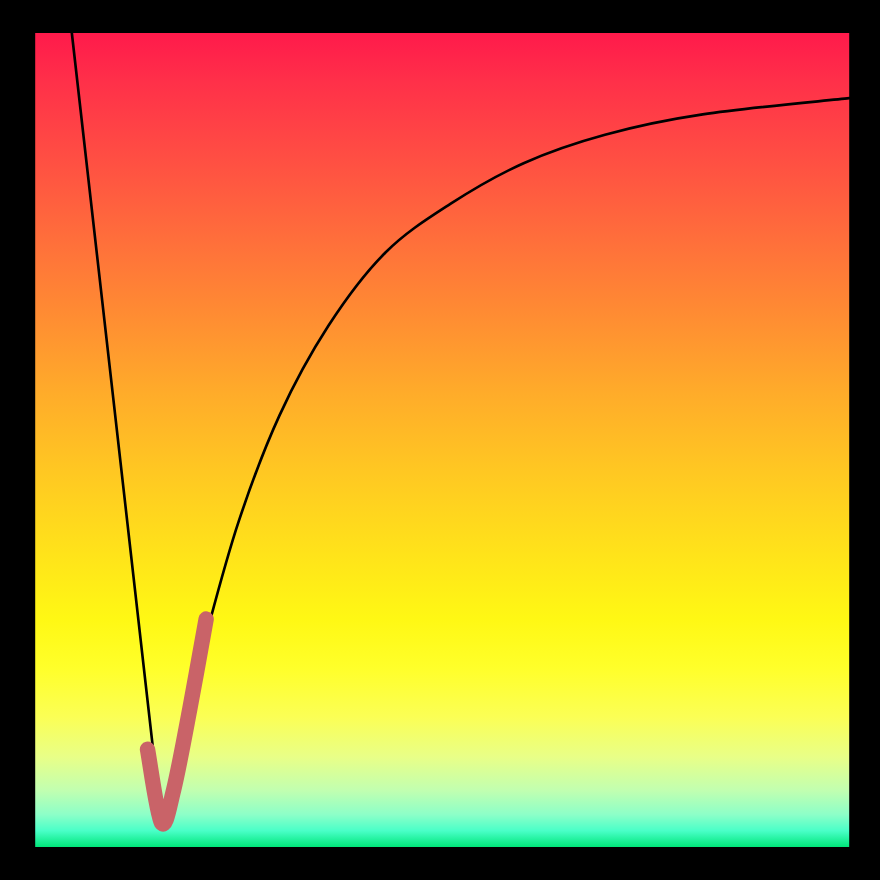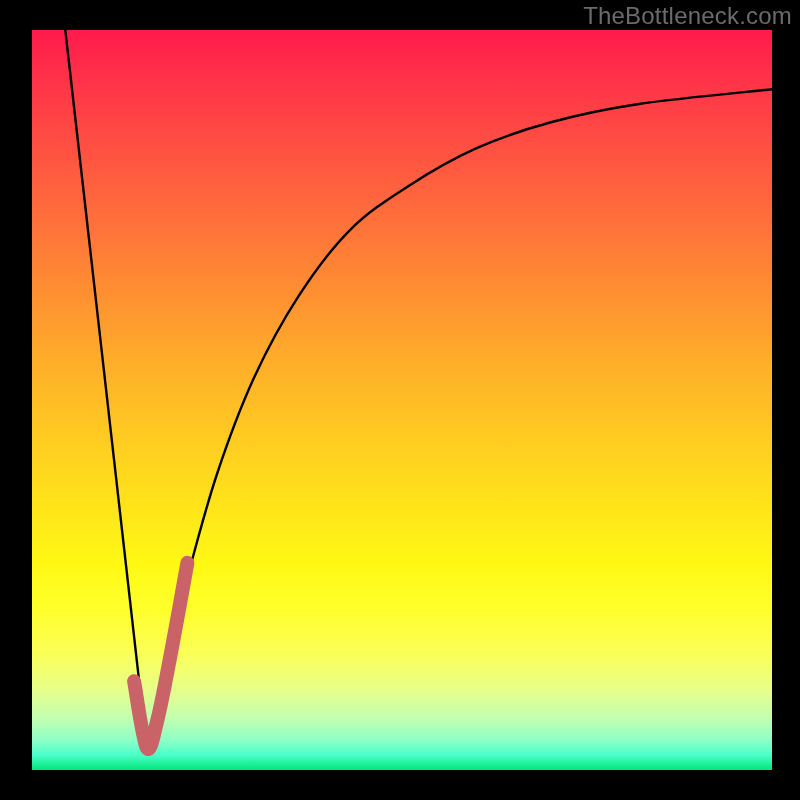--- a/index.html
+++ b/index.html
@@ -61,15 +61,14 @@
 <div class="frame">
 
   <div class="plot" style="left: 32px; top: 30px; width: 740px; height: 740px;"></div>
 
   <svg class="curves" width="800" height="800">
     <path id="path-left" d="M 65.3 30.0 L 146.7 747.8" fill="none" stroke="#000000" stroke-width="2.4" stroke-linecap="round" stroke-linejoin="round"></path>
     <path id="path-right" d="M 146.7 747.8 C 149.8 734.2, 158.4 694.8, 165.2 666.4 C 172.0 638.0, 178.8 609.7, 187.4 577.6 C 196.0 545.5, 205.9 507.3, 217.0 474.0 C 228.1 440.7, 240.4 407.4, 254.0 377.8 C 267.6 348.2, 282.4 321.1, 298.4 296.4 C 314.4 271.7, 331.7 248.3, 350.2 229.8 C 368.7 211.3, 388.4 199.0, 409.4 185.4 C 430.4 171.8, 452.6 158.9, 476.0 148.4 C 499.4 137.9, 522.9 129.9, 550.0 122.5 C 577.1 115.1, 601.8 109.5, 638.8 104.0 C 675.8 98.4, 749.8 91.7, 772.0 89.2" fill="none" stroke="#000000" stroke-width="2.4" stroke-linecap="round" stroke-linejoin="round"></path>
     <path id="path-highlight" d="M 134.1 681.2 C 136.2 692.3, 142.8 741.6, 146.7 747.8 C 150.6 754.0, 153.5 735.5, 157.8 718.2 C 162.1 700.9, 167.7 670.1, 172.6 644.2 C 177.5 618.3, 184.9 576.4, 187.4 562.8" fill="none" stroke="#c96368" stroke-width="14" stroke-linecap="round" stroke-linejoin="round"></path>
   </svg>
 
-  <div class="watermark" style="right: 8px; top: 2px;">TheBottleneck.com</div>
 
 </div>
 
 </body></html>

